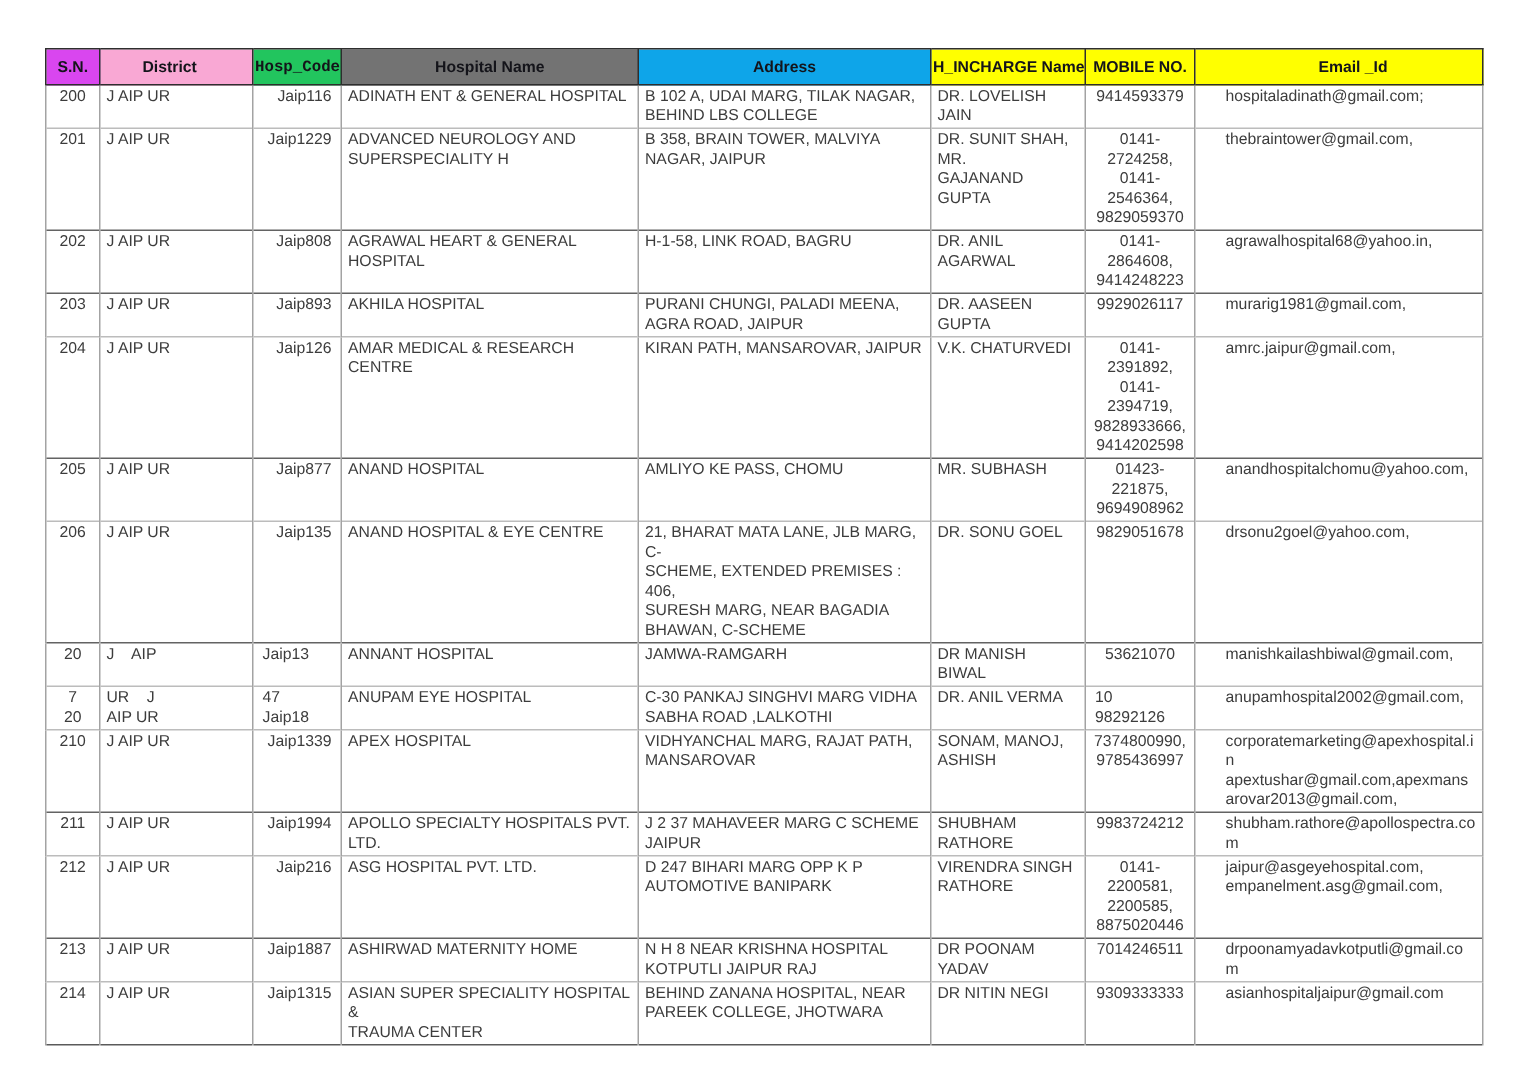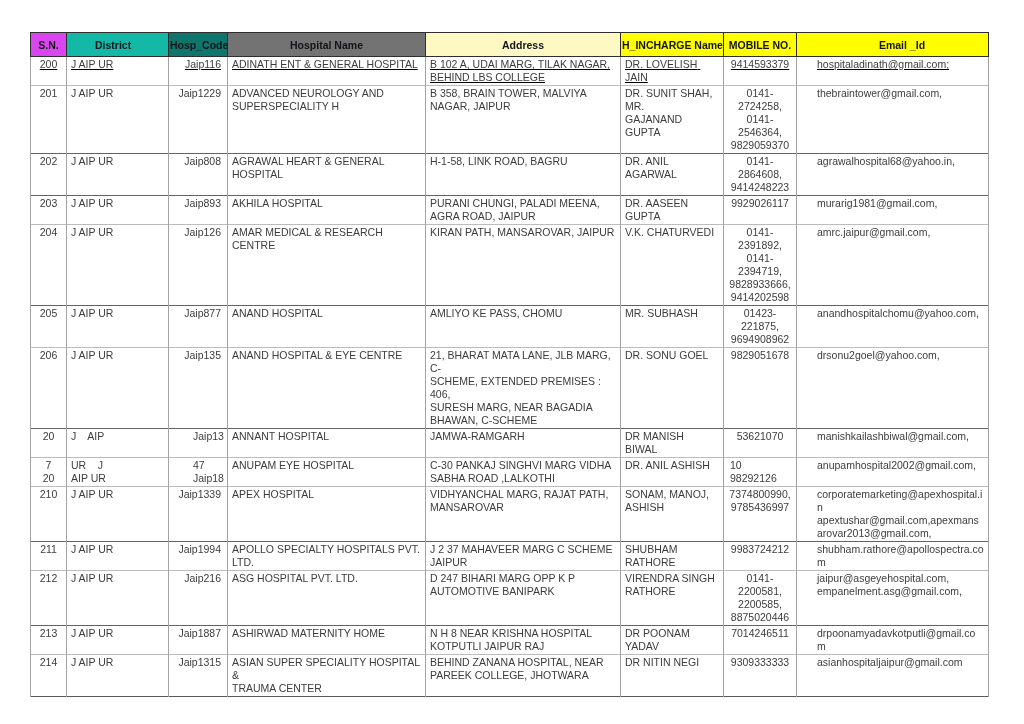--- a/index.html
+++ b/index.html
@@ -23,21 +23,21 @@
     color:#14141a;font-weight:bold;text-align:center;
     font-size:10.5px;line-height:12px;
     border:1.2px solid #2e2e2e;border-bottom:1.6px solid #2e2e2e;
     padding:6px 1px 5px 1px;white-space:nowrap;overflow:visible;
   }
   tbody td{border-top:1px solid #bcbcbc;}
   tr.dk td{border-top:1.5px solid #636363;}
   .c-sn{text-align:center;padding-left:1px;padding-right:1px;}
   .c-district{text-align:left;}
   .c-code{text-align:right;padding-right:6px;}
-  .c-code.left{text-align:left;padding-left:24px;margin-top:32px;}
+  .c-code.left{text-align:left;padding-left:6px;margin-top:32px;}
   .c-mobile{text-align:center;padding-left:2px;padding-right:2px;}
   .c-mobile.left{text-align:left;padding-left:6px;margin-top:19px;}
   .c-email{overflow-wrap:anywhere;padding-left:20px;}
 </style>
 </head>
 <body>
 
 <div class="sheet">
   <table>
     <colgroup>
@@ -46,31 +46,31 @@
         <col style="width:59px">
       <col style="width:198px">
         <col style="width:195px">
         <col style="width:103px">
       <col style="width:73px">
         <col style="width:192px">
     </colgroup>
     <thead>
       <tr id="head-row">
           <th class="c-sn" style="background: #d946ef; color: rgb(20, 20, 26);">S.N.</th>
-          <th class="c-district" style="background: #14b8a6; color: rgb(20, 20, 26); padding-left: 28px;">District</th>
-          <th class="c-code" style="background: #0f766e; color: rgb(20, 20, 26);">Hosp_Code</th>
+          <th class="c-district" style="background: #f9a8d4; color: rgb(20, 20, 26); padding-left: 28px;">District</th>
+          <th class="c-code" style="background: #22c55e; color: rgb(20, 20, 26); font-family: Liberation Mono, monospace;">Hosp_Code</th>
           <th class="c-name" style="background: #737373; color: rgb(20, 20, 26);">Hospital Name</th>
-          <th class="c-address" style="background: #fef9c3; color: rgb(20, 20, 26);">Address</th>
+          <th class="c-address" style="background: #0ea5e9; color: rgb(20, 20, 26);">Address</th>
           <th class="c-incharge" style="background: rgb(255, 255, 0); color: rgb(20, 20, 26);">H_INCHARGE Name</th>
           <th class="c-mobile" style="background: rgb(255, 255, 0); color: rgb(20, 20, 26);">MOBILE NO.</th>
           <th class="c-email" style="background: rgb(255, 255, 0); color: rgb(20, 20, 26);">Email _Id</th>
         </tr>
     </thead>
     <tbody id="body-rows">
-        <tr style="height: 28px; text-decoration: underline;">
+        <tr style="height: 28px;">
           <td class="c-sn">200</td>
           <td class="c-district">J AIP UR</td>
           <td class="c-code">Jaip116</td>
           <td class="c-name">ADINATH ENT &amp; GENERAL HOSPITAL</td>
           <td class="c-address">B 102 A, UDAI MARG, TILAK NAGAR,
 BEHIND LBS COLLEGE</td>
           <td class="c-incharge">DR. LOVELISH JAIN</td>
           <td class="c-mobile">9414593379</td>
           <td class="c-email">hospitaladinath@gmail.com;</td>
         </tr>
@@ -161,21 +161,21 @@
         <tr style="height: 27px;">
           <td class="c-sn">7
 20</td>
           <td class="c-district">UR    J
 AIP UR</td>
           <td class="c-code left">47
 Jaip18</td>
           <td class="c-name">ANUPAM EYE HOSPITAL</td>
           <td class="c-address">C-30 PANKAJ SINGHVI MARG VIDHA
 SABHA ROAD ,LALKOTHI</td>
-          <td class="c-incharge">DR. ANIL ASHISH</td>
+          <td class="c-incharge">DR. ANIL VERMA</td>
           <td class="c-mobile left">10
 98292126</td>
           <td class="c-email">anupamhospital2002@gmail.com,</td>
         </tr>
         <tr style="height: 50px;">
           <td class="c-sn">210</td>
           <td class="c-district">J AIP UR</td>
           <td class="c-code">Jaip1339</td>
           <td class="c-name">APEX HOSPITAL</td>
           <td class="c-address">VIDHYANCHAL MARG, RAJAT PATH,

